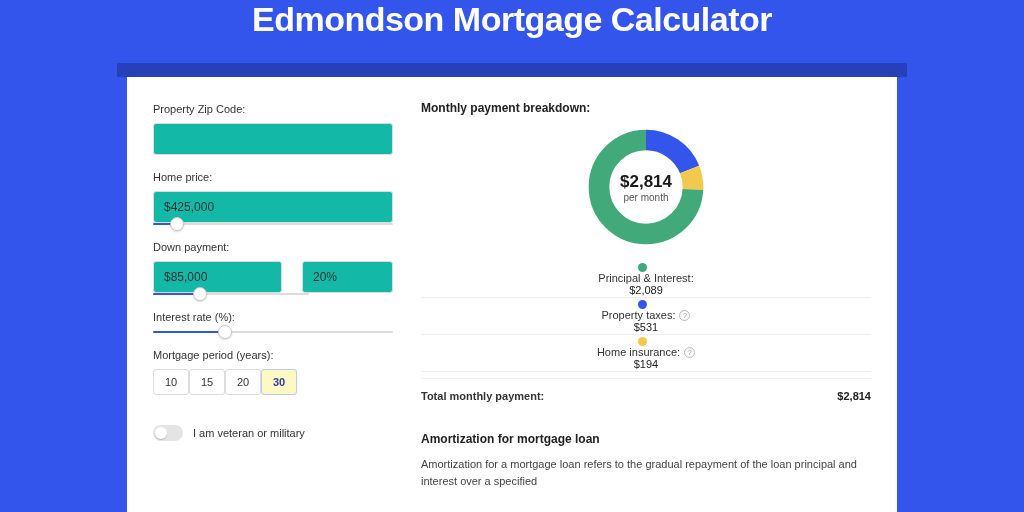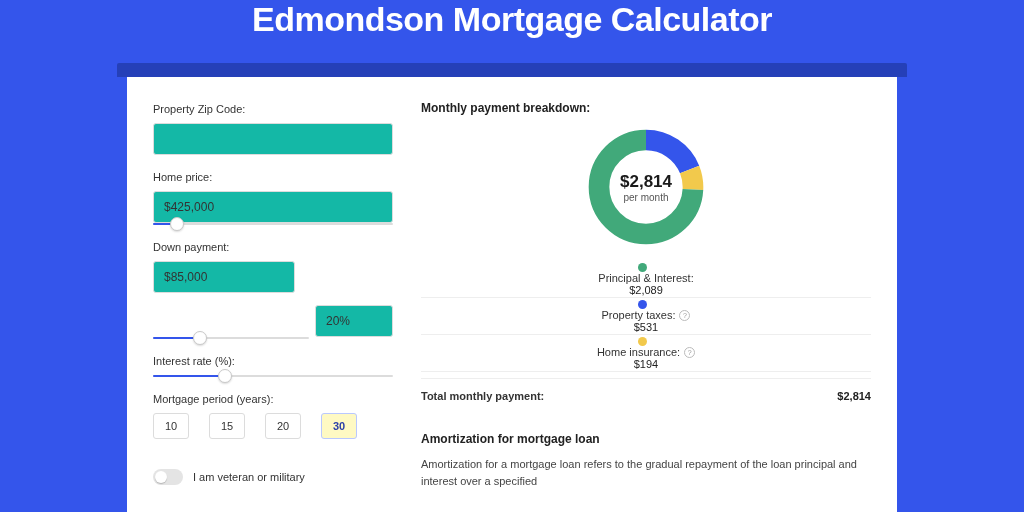--- a/index.html
+++ b/index.html
@@ -5,27 +5,27 @@
   * { box-sizing: border-box; margin: 0; padding: 0; }
   html, body { width: 1024px; height: 512px; overflow: hidden; font-family: -apple-system, BlinkMacSystemFont, "Segoe UI", Arial, sans-serif; }
   body { background: #3455eb; display: flex; flex-direction: column; align-items: center; }
   .page-title { color: #fff; font-size: 34px; font-weight: 700; letter-spacing: -0.5px; }
   .shadow-bar { width: 790px; height: 14px; background: #2540b8; margin-top: 24px; border-radius: 2px 2px 0 0; }
   .card { width: 770px; background: #fff; flex: 1; display: flex; padding: 24px 26px 0 26px; gap: 28px; }
   .left { width: 240px; flex: 0 0 240px; display: flex; flex-direction: column; }
   .right { flex: 1; display: flex; flex-direction: column; }
   .field-label { font-size: 11px; color: #333; margin-bottom: 8px; margin-top: 2px; }
   .text-input { width: 100%; height: 32px; border: 1px solid #dcdcdc; border-radius: 3px; padding: 0 10px; font-size: 12px; color: #333; background: #14b8a6; }
-  .text-input.small { width: 78px; margin-top: 44px; }
-  .row { display: flex; gap: 20px; }
+  .text-input.small { width: 91px; }
+  .row { display: flex; gap: 20px; align-items: flex-end; }
   .slider-track { position: relative; height: 2px; background: #dcdcdc; margin-top: 0px; border-radius: 1px; }
   .slider-fill { position: absolute; height: 2px; background: #3455eb; left: 0; top: 0; border-radius: 1px; }
   .slider-thumb { position: absolute; width: 14px; height: 14px; background: #fff; border: 1px solid #c9c9c9; border-radius: 50%; top: -6px; transform: translateX(-50%); box-shadow: 0 1px 2px rgba(0,0,0,.15); }
   .block { margin-bottom: 14px; }
-  .period-row { display: flex; gap: 20px; text-align: right; }
+  .period-row { display: flex; gap: 0; text-align: right; }
   .period-btn { width: 36px; height: 26px; border: 1px solid #dcdcdc; border-radius: 3px; background: #fff; font-size: 11px; display: flex; align-items: center; justify-content: center; color: #333; cursor: pointer; }
   .period-btn.active { background: #fef9c3; border-color: #b9c8ff; color: #2a3fa8; font-weight: 600; }
   .toggle-row { display: flex; align-items: center; gap: 10px; margin-top: 16px; }
   .toggle { width: 30px; height: 16px; background: #e4e4e4; border-radius: 10px; position: relative; }
   .toggle-knob { position: absolute; width: 12px; height: 12px; background: #fff; border-radius: 50%; top: 2px; left: 2px; box-shadow: 0 1px 1px rgba(0,0,0,.2); }
   .toggle-label { font-size: 11px; color: #333; }
   .breakdown-title { font-size: 12px; font-weight: 700; color: #222; margin-bottom: 10px; }
   .donut-wrap { display: flex; justify-content: center; margin-bottom: 14px; }
   .donut { position: relative; width: 124px; height: 124px; }
   .donut svg { width: 124px; height: 124px; transform: rotate(-90deg); }

